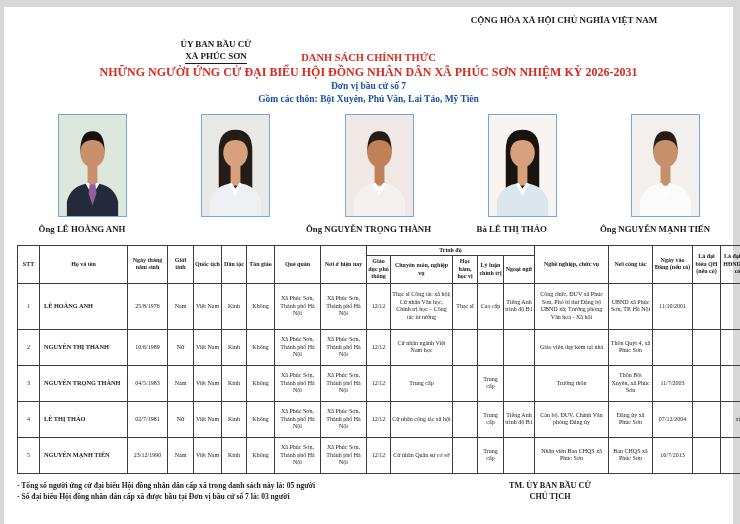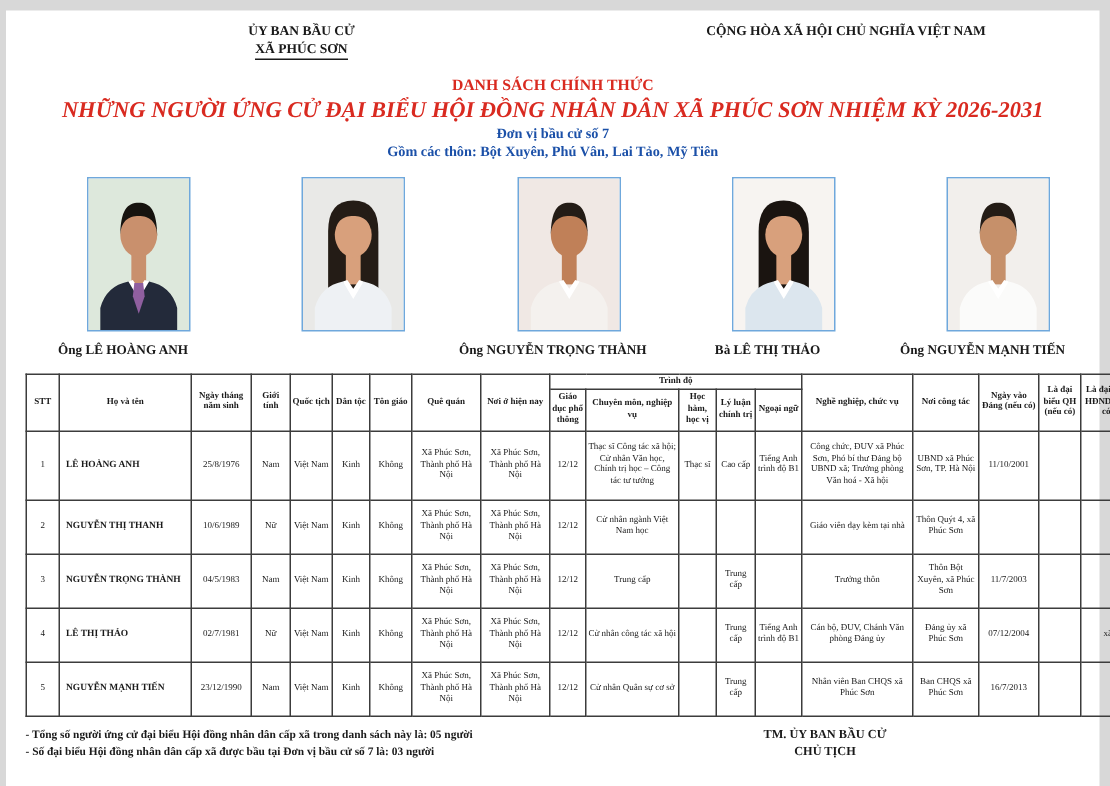--- a/index.html
+++ b/index.html
@@ -20,27 +20,27 @@
     position:relative;
   }
   .page{
     position:absolute;top:7px;left:4px;right:7px;bottom:0;
     background:var(--page-bg);
     padding-top:7px;
   }
   
   .org-row{position:relative;height:32px;}
   .org-block{position:absolute;text-align:center;font-weight:bold;font-size:9px;line-height:1.35;}
-  .org-left{left:97px;width:200px;}
+  .org-left{left:112px;width:200px;margin-top:24px;}
   .org-right{right:4px;width:330px;}
   .u-line{display:inline-block;border-bottom:1px solid var(--ink);padding-bottom:1px;}
   
   .titles{text-align:center;margin-top:5px;line-height:1.3;}
   .title-red{color:var(--red);font-weight:bold;font-size:10.5px;}
-  .title-red.second{font-size:15px;font-style:italic;}
+  .title-red.second{font-size:12px;}
   .title-blue{color:var(--blue);font-weight:bold;font-size:9.5px;}
   
   .photos{display:flex;justify-content:space-between;padding:0 54px;margin-top:9px;}
   .candidate{width:48px;position:relative;}
   .photo-frame{width:69px;height:103px;border:1px solid var(--photo-border);background:#fff;}
   .photo-frame svg{display:block;width:100%;height:100%;}
   .candidate-name{
     position:absolute;left:50%;transform:translateX(-50%);
     top:110px;width:190px;text-align:center;
     font-weight:bold;font-size:8.8px;white-space:nowrap;

